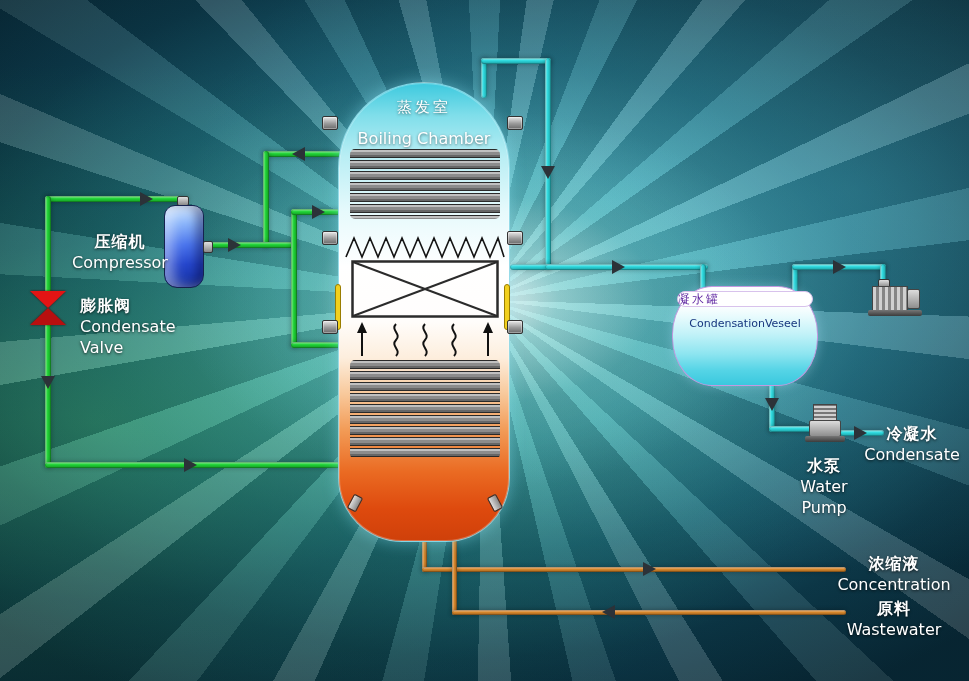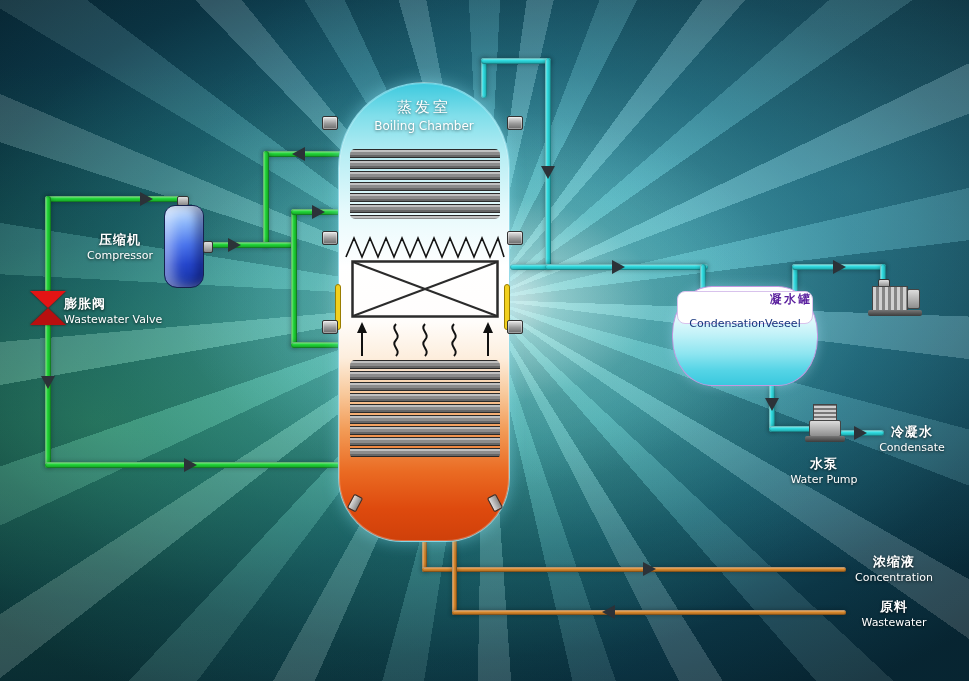--- a/index.html
+++ b/index.html
@@ -24,22 +24,22 @@
   .green{background-color:var(--pipe-green)}
   .cyan{background-color:var(--pipe-cyan)}
   .orange{background-color:var(--pipe-orange)}
   
   .arr{position:absolute;width:0;height:0}
   .arr.r{border-top:7px solid transparent;border-bottom:7px solid transparent;border-left:13px solid var(--arrow)}
   .arr.l{border-top:7px solid transparent;border-bottom:7px solid transparent;border-right:13px solid var(--arrow)}
   .arr.d{border-left:7px solid transparent;border-right:7px solid transparent;border-top:13px solid var(--arrow)}
   
   .lbl{position:absolute;color:#fff;text-align:center;text-shadow:0 1px 3px rgba(0,0,0,.75);line-height:1.3}
-  .lbl .zh{font-size:13px;font-weight:600;letter-spacing:1px;display:block}
-  .lbl .en{font-size:11px;display:block}
+  .lbl .zh{font-size:16px;font-weight:600;letter-spacing:1px;display:block}
+  .lbl .en{font-size:16px;display:block}
   .lbl.left{text-align:left}
   
   .vessel{position:absolute;left:338px;top:82px;width:172px;height:460px;
     border-radius:86px 86px 64px 64px;
     border:1px solid rgba(140,215,230,.9);
     box-shadow:0 0 16px rgba(130,225,245,.45), inset 0 0 0 1px rgba(255,255,255,.25);
     background:linear-gradient(180deg,#3cc9de 0%,#7fdeea 7%,#b9eef4 16%,#e6fafc 28%,#ffffff 40%,#fffdfb 52%,#fdeedd 60%,#f8c89a 68%,#f29a55 76%,#ea6a22 85%,#de4a0e 93%,#cf400a 100%);}
   .tubes{position:absolute;left:350px;width:150px;border-radius:5px;
     background:repeating-linear-gradient(180deg,#2a2a2a 0 1px,#c0c0c0 1px 3px,#8c8c8c 3px 6px,#666 6px 8px,#2a2a2a 8px 9px,rgba(0,0,0,0) 9px 11px);}
   .nozzle{position:absolute;width:16px;height:14px;border:1px solid #333;border-radius:2px;
@@ -52,33 +52,33 @@
     border:1px solid #16224f;
     background:linear-gradient(180deg,#cfe6ff 0%,#8ab4fa 22%,#4a74ec 48%,#2546cc 72%,#15309f 100%);
     box-shadow:inset 9px 0 12px rgba(255,255,255,.40), inset -7px 0 10px rgba(0,0,50,.40)}
   .fit{position:absolute;border:1px solid #333;border-radius:2px;background:linear-gradient(180deg,#e0e0e0,#8a8a8a)}
   
   .tri{position:absolute;width:0;height:0;filter:drop-shadow(0 0 1px rgba(60,0,0,.8))}
   
   .tank{position:absolute;left:672px;top:286px;width:146px;height:100px;border-radius:40px/48px;
     border:1px solid #c39ae0;box-shadow:0 0 12px rgba(160,220,240,.45);
     background:linear-gradient(180deg,#fdfeff 0%,#ffffff 18%,#e8fbfd 30%,#c2f2f8 48%,#8ee5f0 68%,#55d4e6 85%,#3ac8de 100%)}
-  .tank-band{position:absolute;left:677px;top:291px;width:136px;height:33px;background:#fff;
-    border:1px solid #d8c2ec;border-radius:8px;text-align:right;line-height:14px;
-    font-size:12px;font-weight:700;color:#5a1f9e;letter-spacing:2px}
+  .tank-band{position:absolute;left:677px;top:291px;width:136px;height:16px;background:#fff;
+    border:1px solid #d8c2ec;border-radius:8px;text-align:left;line-height:14px;
+    font-size:12px;font-weight:400;color:#5a1f9e;letter-spacing:2px}
   .tank-name{position:absolute;left:672px;top:317px;width:146px;text-align:center;
     font-size:11px;color:#16367e}
   
   .pump-fins{position:absolute;border:1px solid #444;background:repeating-linear-gradient(0deg,#d0d0d0 0 2px,#777 2px 4px)}
   .pump-fins.vert{background:repeating-linear-gradient(90deg,#d0d0d0 0 3px,#858585 3px 6px)}
   .pump-part{position:absolute;border:1px solid #444;border-radius:2px;background:linear-gradient(180deg,#dcdcdc,#8e8e8e)}
   .pump-base{position:absolute;border-radius:2px;background:linear-gradient(180deg,#777,#3c3c3c)}
   .vtitle{position:absolute;left:338px;top:98px;width:172px;text-align:center;color:#fff;text-shadow:0 1px 3px rgba(0,0,0,.55)}
   .vtitle .zh{display:block;font-size:15px;font-weight:400;letter-spacing:3px}
-  .vtitle .en{display:block;font-size:12px;margin-top:2px}
+  .vtitle .en{display:block;font-size:16px;margin-top:12px}
 </style>
 </head>
 <body>
 
 <div class="stage">
 
   <div>
     <div class="pipe h green" style="left:263px;top:151px;width:84px;height:6px"></div>
     <div class="pipe v green" style="left:263px;top:151px;width:6px;height:97px"></div>
     <div class="pipe h green" style="left:45px;top:196px;width:144px;height:6px"></div>
@@ -174,23 +174,23 @@
   <div class="fit" style="left:203px;top:241px;width:10px;height:12px"></div>
   <div class="lbl" style="left:68px;top:232px;width:104px">
     <span class="zh">压缩机</span>
     <span class="en">Compressor</span>
   </div>
 
   <div>
     <div class="tri" style="left:30px;top:291px;border-left:18px solid transparent;border-right:18px solid transparent;border-top:17px solid var(--valve-red)"></div>
     <div class="tri" style="left:30px;top:308px;border-left:18px solid transparent;border-right:18px solid transparent;border-bottom:17px solid #b80f0f"></div>
   </div>
-  <div class="lbl left" style="left:64px;top:296px;width:130px">
+  <div class="lbl left" style="left:80px;top:296px;width:130px">
     <span class="zh">膨胀阀</span>
-    <span class="en">Wastewater Valve</span>
+    <span class="en">Condensate Valve</span>
   </div>
 
   <div class="tank"></div>
   <div class="tank-band">
     <span>凝水罐</span>
   </div>
   <div class="tank-name">CondensationVeseel</div>
 
   <div>
     <div class="fit" style="left:878px;top:279px;width:12px;height:9px"></div>

